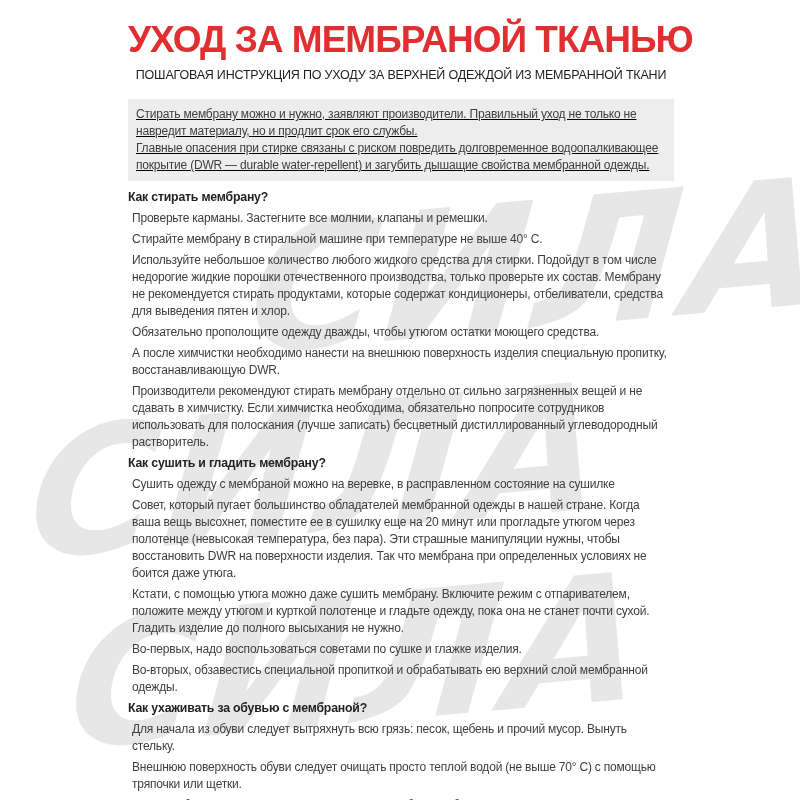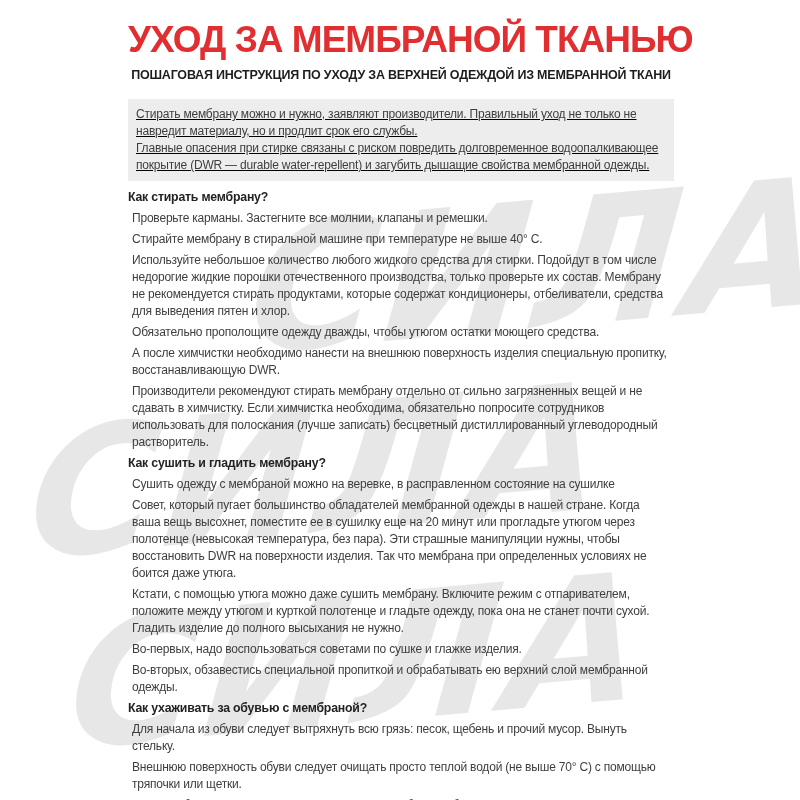--- a/index.html
+++ b/index.html
@@ -49,21 +49,21 @@
     font-weight: 800;
     letter-spacing: -1px;
     white-space: nowrap;
   }
   h2.subtitle {
     margin: 5px 0 0 0;
     text-align: center;
     color: #1d1d1d;
     font-size: 12.5px;
     line-height: 16px;
-    font-weight: bold;
+    font-weight: normal;
     letter-spacing: -0.2px;
     white-space: nowrap;
   }
   .intro-box {
     margin-top: 16px;
     background: var(--intro-bg, #ededed);
     padding: 7px 8px 7px 8px;
     text-decoration: underline;
   }
   .intro-box p {

